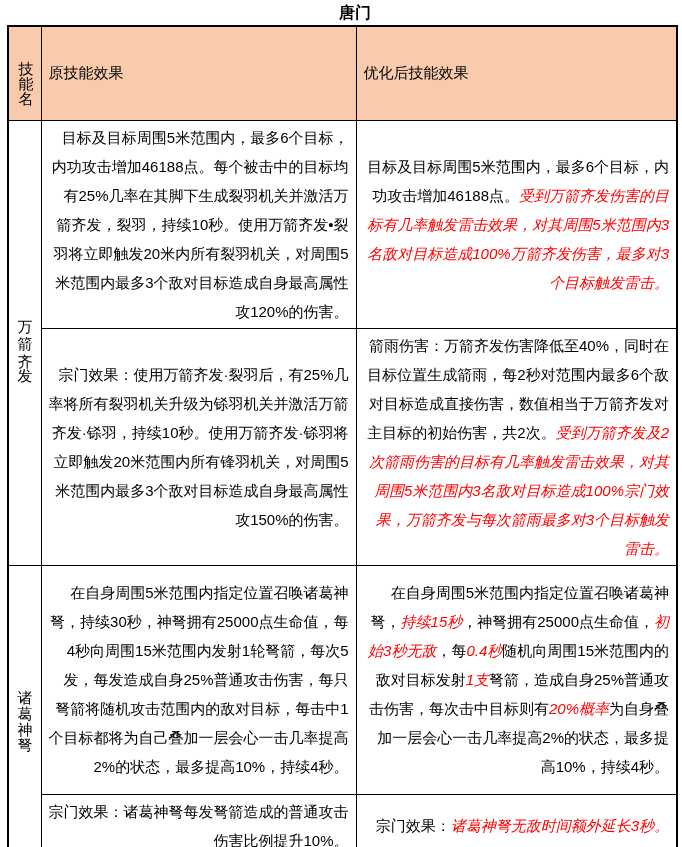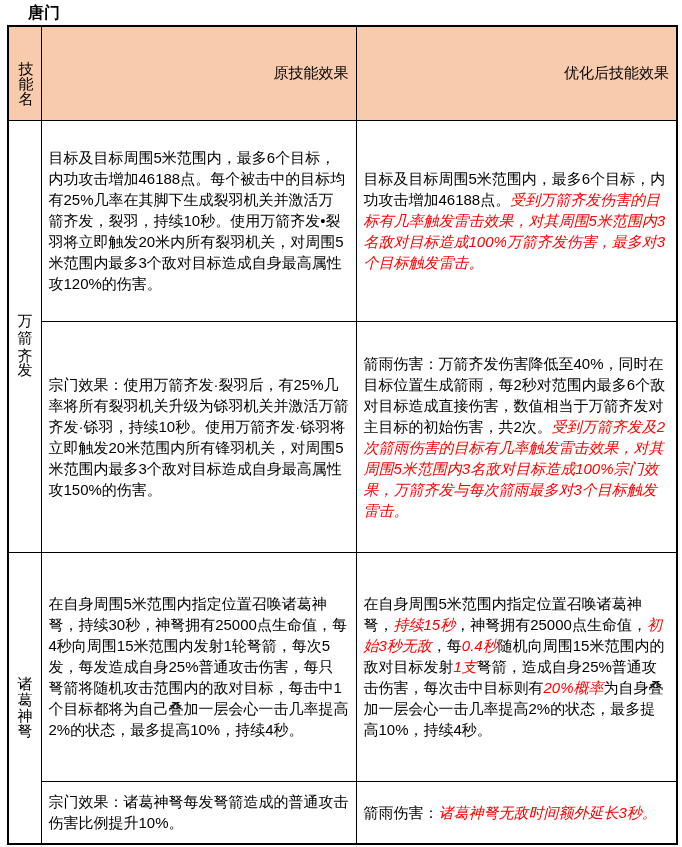--- a/index.html
+++ b/index.html
@@ -10,20 +10,21 @@
     height: 847px;
     overflow: hidden;
     font-family: "Liberation Sans", sans-serif;
     color: #000;
   }
   .page-title {
     font-size: 16px;
     font-weight: bold;
     padding: 3px 0 2px 28px;
     line-height: 20px;
+    text-align: center;
   }
   table.skill-table {
     border-collapse: collapse;
     table-layout: fixed;
     margin-left: 7px;
     width: 669px;
     border: 2px solid var(--border, #000);
   }
   col.c-name { width: 33px; }
   col.c-orig { width: 315px; }
@@ -36,38 +37,38 @@
     padding: 2px 7px;
     box-sizing: border-box;
   }
   tr.h-header { height: 94px; }
   tr.h-r1 { height: 201px; }
   tr.h-r2 { height: 231px; }
   tr.h-r3 { height: 229px; }
   tr.h-r4 { height: 63px; }
   th.header-cell {
     background: var(--header-bg, #F8CBAD);
-    text-align: right;
+    text-align: left;
   }
   td.name-cell, th.name-cell {
     text-align: center;
     padding: 0;
   }
   .vtext {
     writing-mode: vertical-rl;
     text-orientation: upright;
     letter-spacing: 16px;
     display: inline-block;
     line-height: 33px;
     margin: 0 auto;
   }
   th .vtext { letter-spacing: 15px; line-height: 34px; }
   .rich {
-    line-height: 21px;
-    text-align: left;
+    line-height: 29px;
+    text-align: right;
     word-break: break-all;
   }
   .seg-black { color: #000000; }
   .seg-red { color: var(--red, #FF0000); font-style: italic; }
 </style>
 </head>
 <body>
 
 <div class="page-title">唐门</div>
 
@@ -117,17 +118,17 @@
       <td>
         <div class="rich"><span class="seg-black">在自身周围5米范围内指定位置召唤诸葛神弩，</span><span class="seg-red">持续15秒</span><span class="seg-black">，神弩拥有25000点生命值，</span><span class="seg-red">初始3秒无敌</span><span class="seg-black">，每</span><span class="seg-red">0.4秒</span><span class="seg-black">随机向周围15米范围内的敌对目标发射</span><span class="seg-red">1支</span><span class="seg-black">弩箭，造成自身25%普通攻击伤害，每次击中目标则有</span><span class="seg-red">20%概率</span><span class="seg-black">为自身叠加一层会心一击几率提高2%的状态，最多提高10%，持续4秒。</span></div>
       </td>
     </tr>
 
     <tr class="h-r4">
       <td>
         <div class="rich"><span class="seg-black">宗门效果：诸葛神弩每发弩箭造成的普通攻击伤害比例提升10%。</span></div>
       </td>
       <td>
-        <div class="rich"><span class="seg-black">箭雨伤害：</span><span class="seg-red">诸葛神弩无敌时间额外延长3秒。</span></div>
+        <div class="rich"><span class="seg-black">宗门效果：</span><span class="seg-red">诸葛神弩无敌时间额外延长3秒。</span></div>
       </td>
     </tr>
   </tbody>
 </table>
 
 </body></html>

